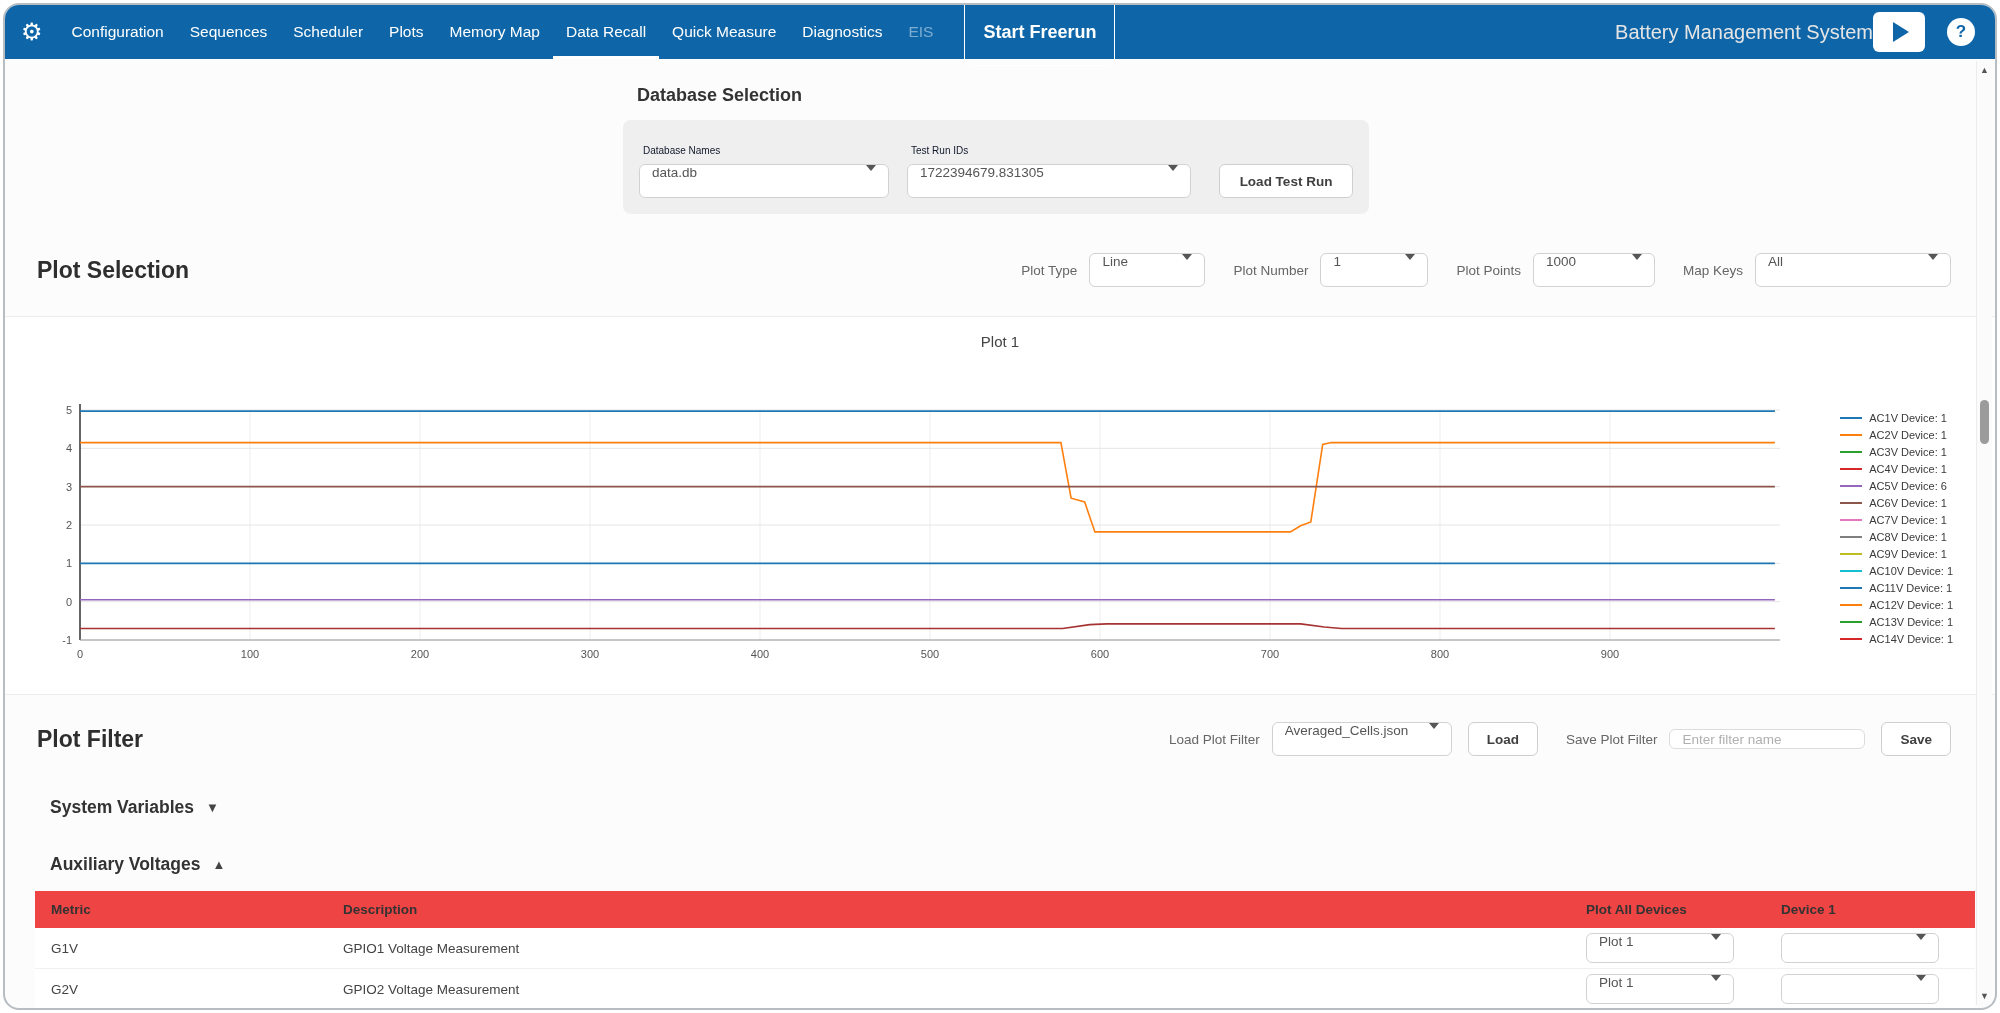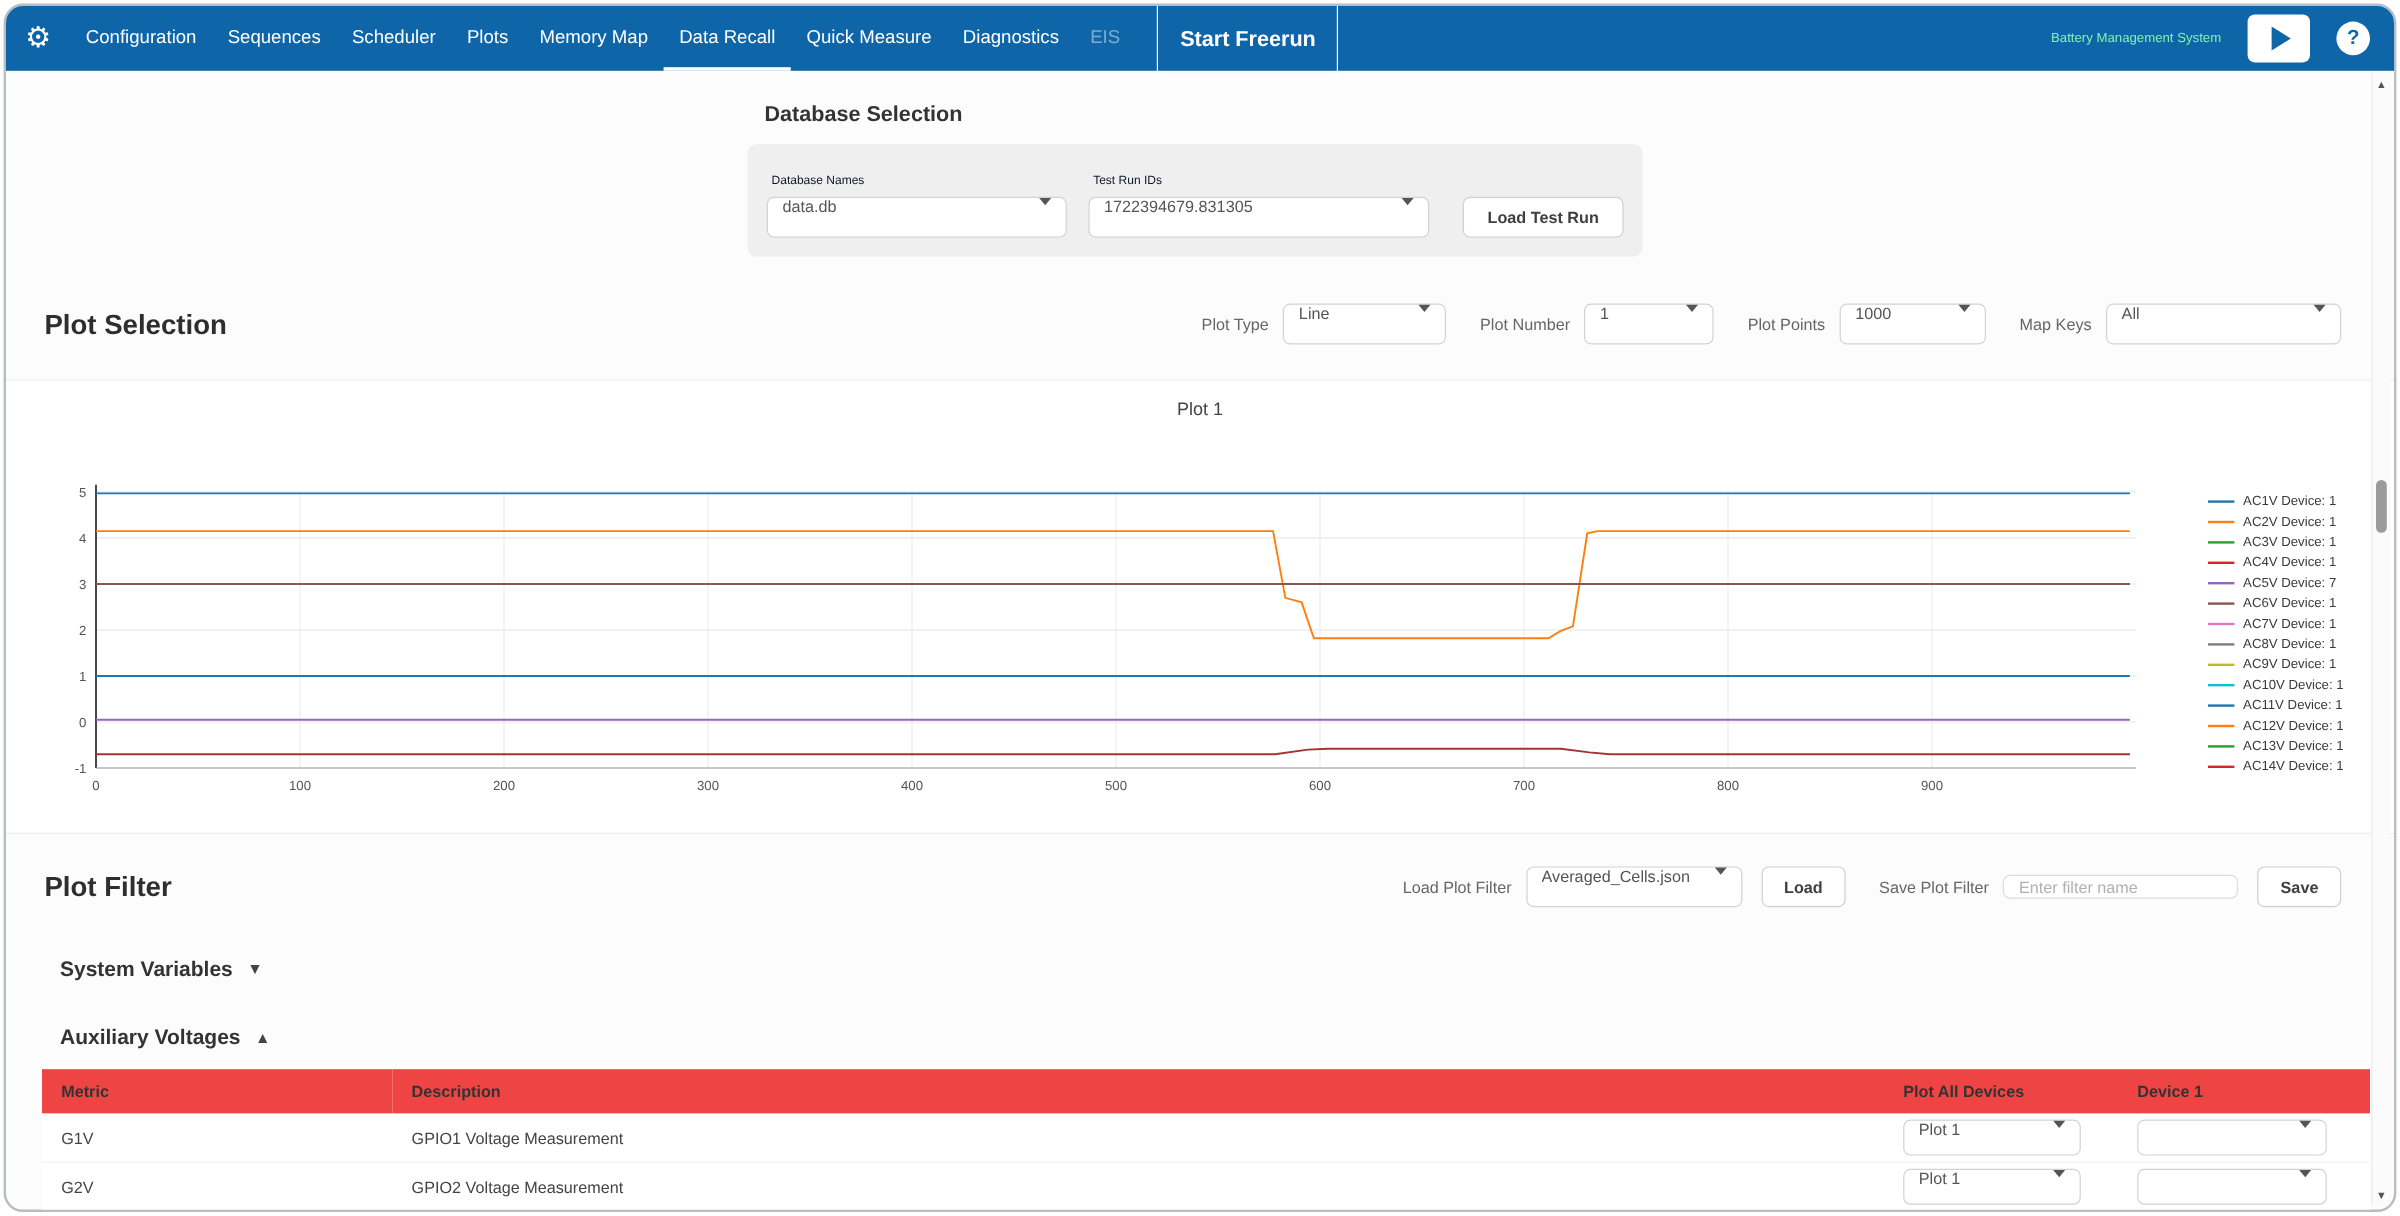--- a/index.html
+++ b/index.html
@@ -10,21 +10,21 @@
   .navbar{height:54px;background:#0e66a8;display:flex;align-items:center;padding:0 20px 0 16px;color:#fff;}
   .gear{font-size:24px;color:#fff;margin-right:16px;cursor:pointer;line-height:1;}
   .nav{display:flex;align-items:stretch;height:54px;}
   .nav-item{display:flex;align-items:center;padding:0 13px;font-size:15.5px;color:#fff;cursor:pointer;
     border-bottom:3px solid transparent;border-top:3px solid transparent;box-sizing:border-box;text-decoration:none;}
   .nav-item.active{border-bottom-color:#ffffff;}
   .nav-item.disabled{opacity:.45;}
   .freerun-btn{margin-left:18px;background:transparent;border:1.5px solid #ffffff;border-radius:6px;color:#fff;
     font-size:18px;font-weight:700;padding:22px 18px;cursor:pointer;font-family:inherit;}
   .spacer{flex:1;}
-  .app-title{font-size:11px;color:#86efac;margin-right:22px;}
+  .app-title{font-size:20px;color:#e5e5e5;}
   .play-btn{width:52px;height:40px;background:#fff;border:none;border-radius:6px;display:flex;align-items:center;
     justify-content:center;cursor:pointer;margin-right:22px;}
   .play-tri{width:0;height:0;border-top:10px solid transparent;border-bottom:10px solid transparent;
     border-left:16px solid #0e66a8;margin-left:3px;}
   .help{width:28px;height:28px;border-radius:50%;background:#fff;color:#0e66a8;font-weight:700;font-size:17px;
     display:flex;align-items:center;justify-content:center;cursor:pointer;}
 
   
   .dd{height:34px;background:#fff;border:1px solid #d2d2d2;border-radius:6px;display:flex;align-items:flex-start;
     padding:0 12px;box-sizing:border-box;cursor:pointer;}
@@ -126,21 +126,21 @@
         </div>
       </div>
       <button class="btn" style="width:172px;margin-left:10px">Load Test Run</button>
     </div>
   </section>
 
   <div class="section-row">
     <span class="section-title">Plot Selection</span>
     <div class="spacer"></div>
     <span class="ctrl-label">Plot Type</span>
-    <div class="dd" style="width:136px">
+    <div class="dd" style="width:116px">
       <span class="dd-val">Line</span>
       <span class="caret"></span>
     </div>
     <span class="ctrl-label">Plot Number</span>
     <div class="dd" style="width:108px">
       <span class="dd-val">1</span>
       <span class="caret"></span>
     </div>
     <span class="ctrl-label">Plot Points</span>
     <div class="dd" style="width:122px">
@@ -211,21 +211,21 @@
         <div class="lg-row">
           <span class="lg-line" style="background:#2ca02c"></span>
           <span class="lg-lab">AC3V Device: 1</span>
         </div>
         <div class="lg-row">
           <span class="lg-line" style="background:#d62728"></span>
           <span class="lg-lab">AC4V Device: 1</span>
         </div>
         <div class="lg-row">
           <span class="lg-line" style="background:#9467bd"></span>
-          <span class="lg-lab">AC5V Device: 7</span>
+          <span class="lg-lab">AC5V Device: 6</span>
         </div>
         <div class="lg-row">
           <span class="lg-line" style="background:#8c564b"></span>
           <span class="lg-lab">AC6V Device: 1</span>
         </div>
         <div class="lg-row">
           <span class="lg-line" style="background:#e377c2"></span>
           <span class="lg-lab">AC7V Device: 1</span>
         </div>
         <div class="lg-row">

